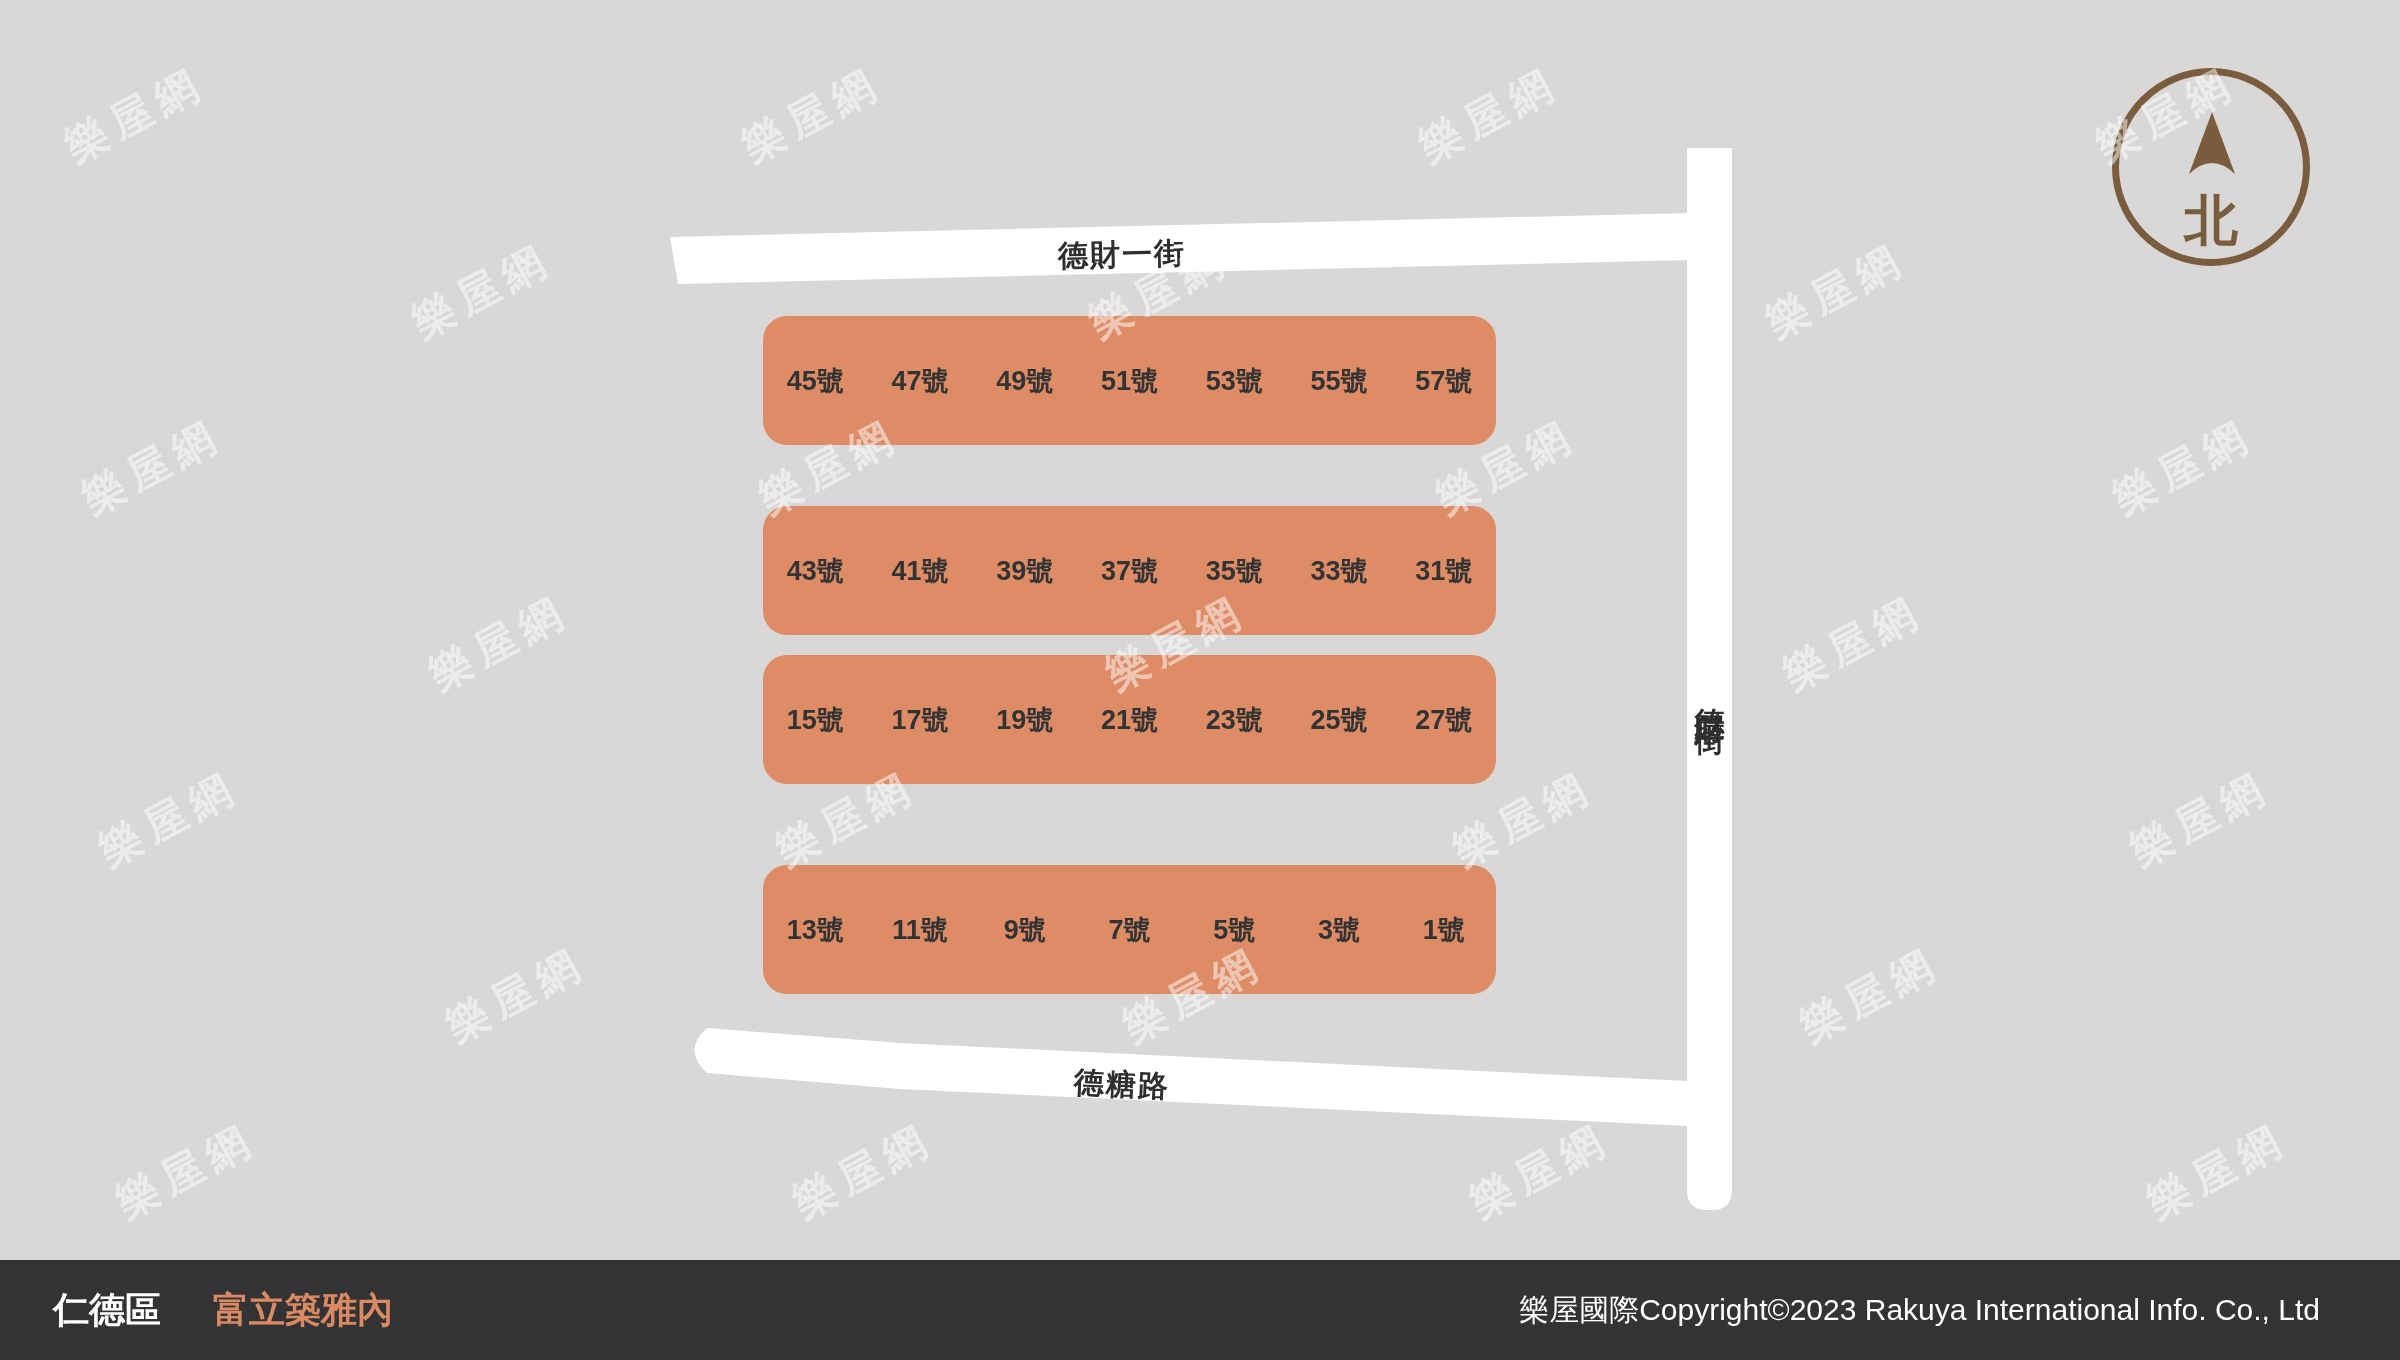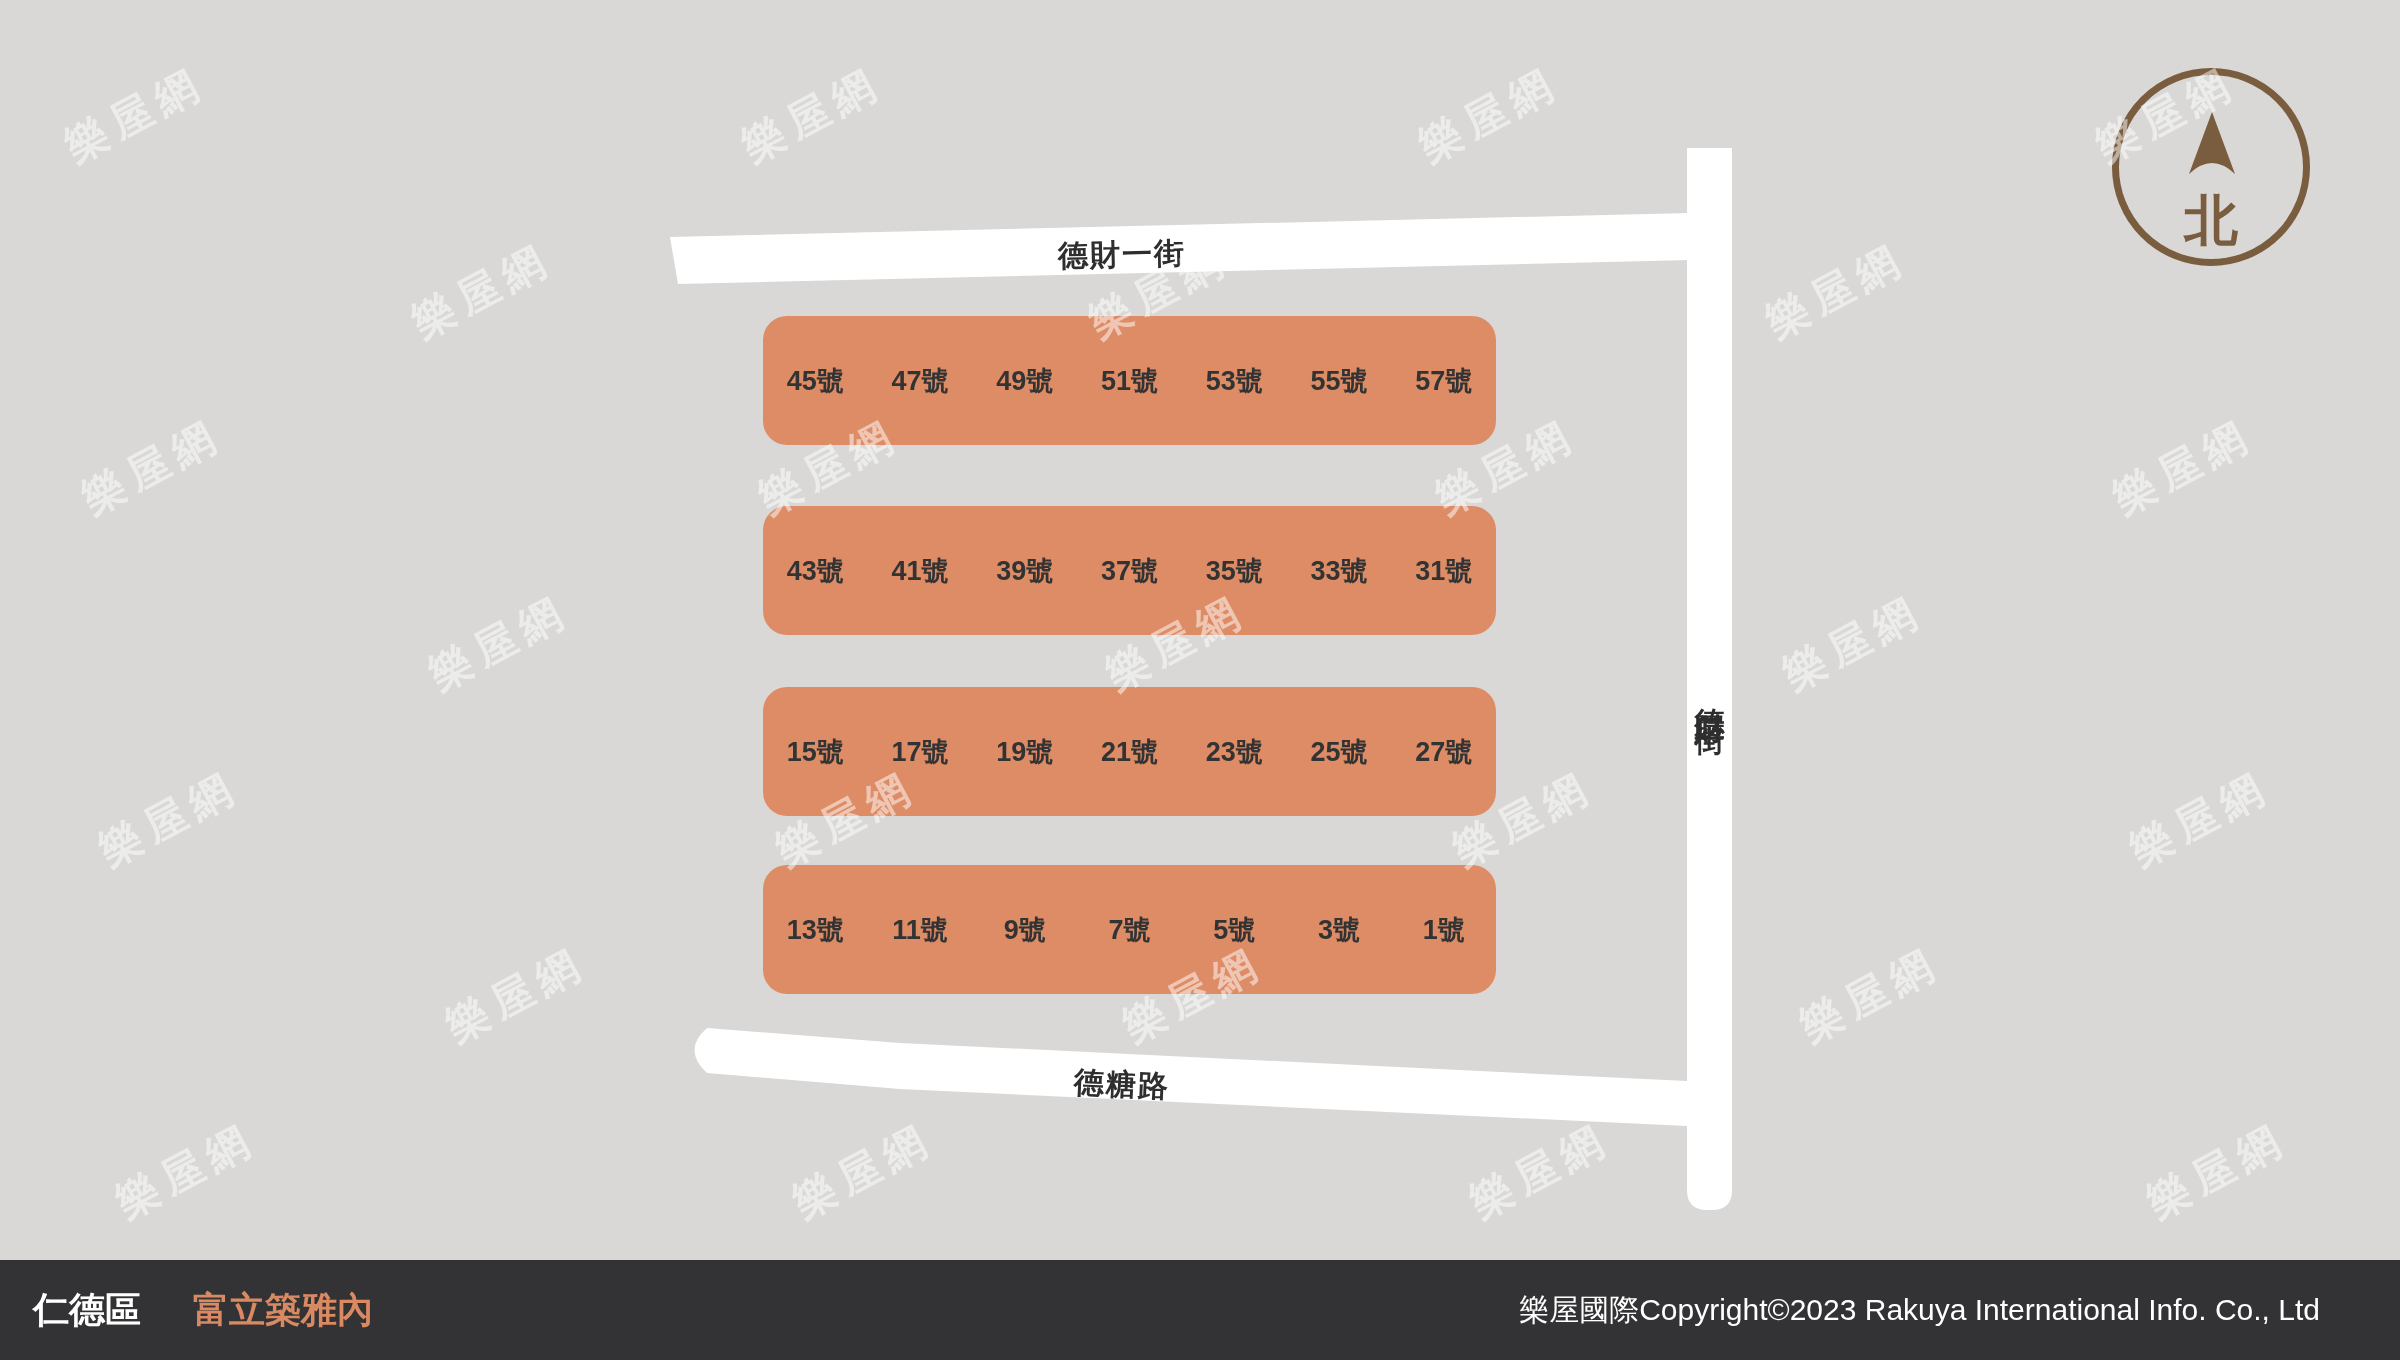--- a/index.html
+++ b/index.html
@@ -35,21 +35,21 @@
   }
   .road-label.bottom{left:1122px;top:1085px;transform:translate(-50%,-50%) rotate(2.6deg);}
   
   .block{
     position:absolute;left:763px;width:733px;height:129px;z-index:2;
     background:var(--c-block);border-radius:24px;
     display:flex;align-items:center;
   }
   .block.b1{top:316px;}
   .block.b2{top:506px;}
-  .block.b3{top:655px;margin-top:32px;}
+  .block.b3{top:655px;}
   .block.b4{top:865px;}
   .unit{
     flex:1;text-align:center;
     font-size:27px;font-weight:700;color:var(--c-block-text);
     white-space:nowrap;
   }
   
   .compass{
     position:absolute;left:2112px;top:68px;width:198px;height:198px;z-index:2;
     border:7px solid var(--c-compass);border-radius:50%;box-sizing:border-box;
@@ -65,21 +65,21 @@
   .wm{
     position:absolute;color:var(--c-watermark);
     font-size:42px;font-weight:700;letter-spacing:8px;white-space:nowrap;
     transform:translate(-50%,-50%) rotate(-28deg);
   }
   
   .footer{
     position:absolute;left:0;bottom:0;width:2400px;height:100px;z-index:5;
     background:var(--c-footer-bg);
     display:flex;align-items:center;
-    padding:0 80px 0 33px;box-sizing:border-box;
+    padding:0 80px 0 53px;box-sizing:border-box;
   }
   .footer .district{font-size:36px;font-weight:700;color:var(--c-footer-text);}
   .footer .project{font-size:36px;font-weight:700;color:var(--c-project-text);margin-left:52px;text-align:right;}
   .footer .copyright{margin-left:auto;font-size:30px;font-weight:400;color:var(--c-footer-text);white-space:nowrap;}
 </style>
 </head>
 <body>
 
 <div id="stage">
 

